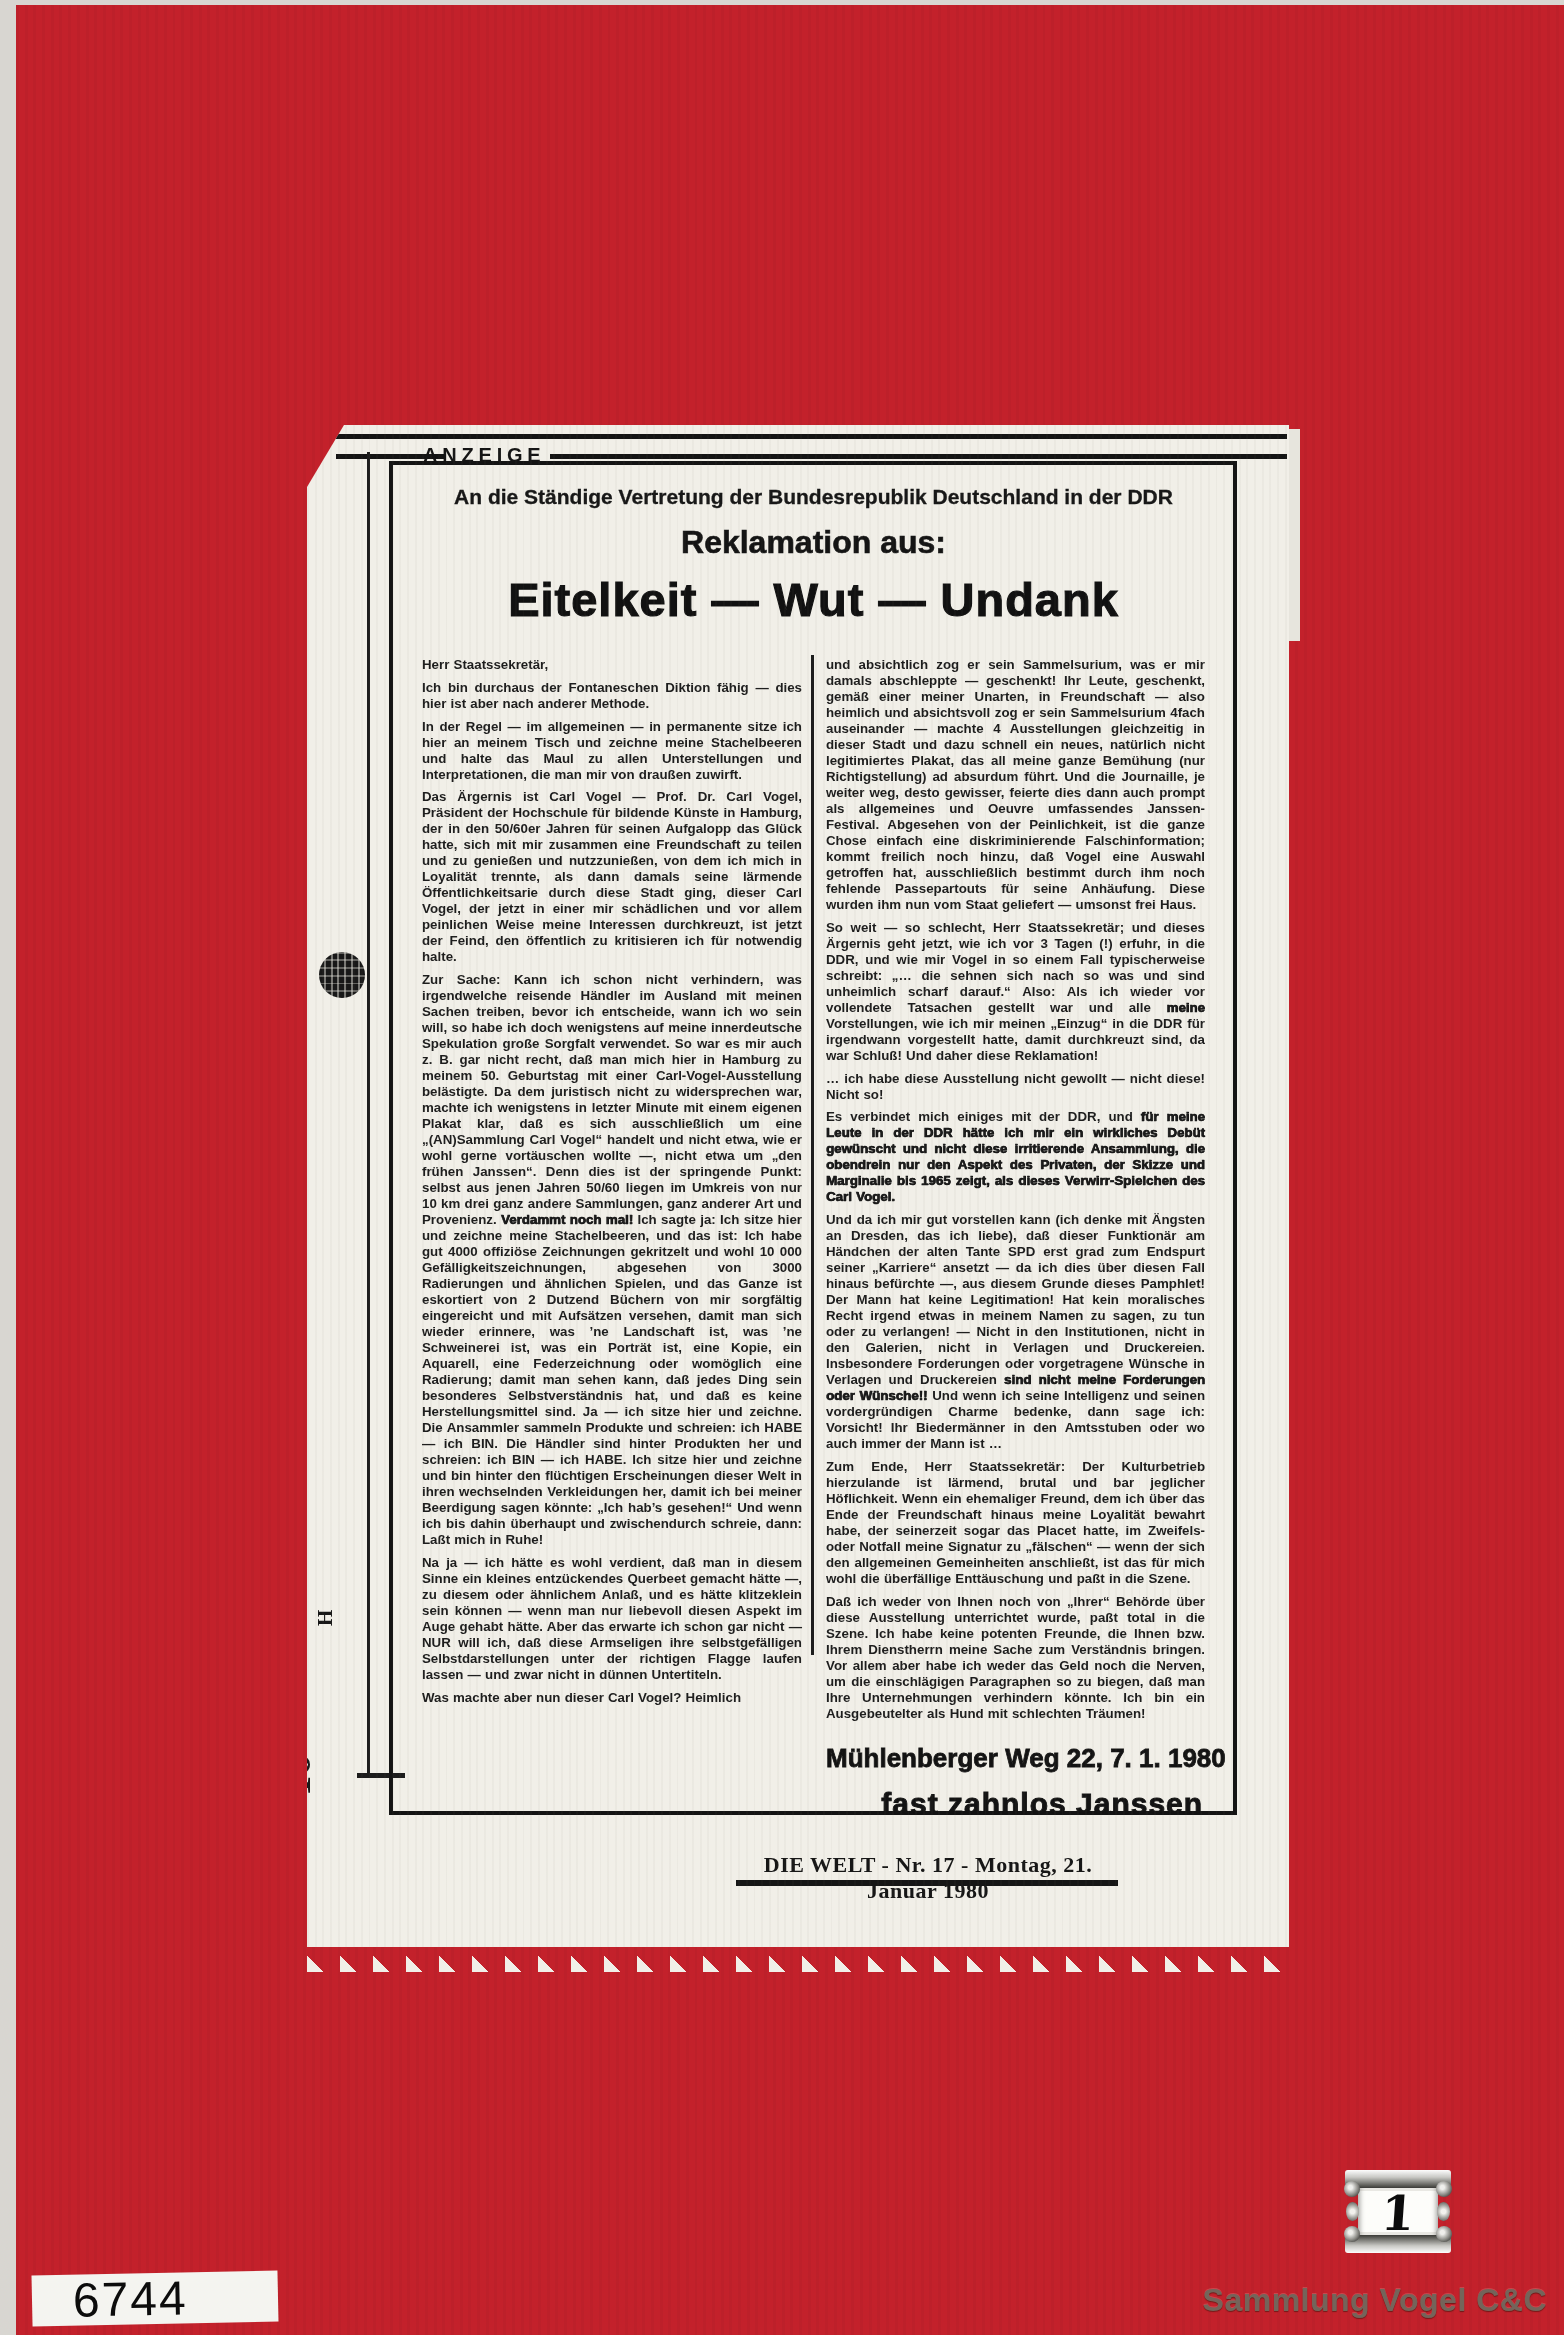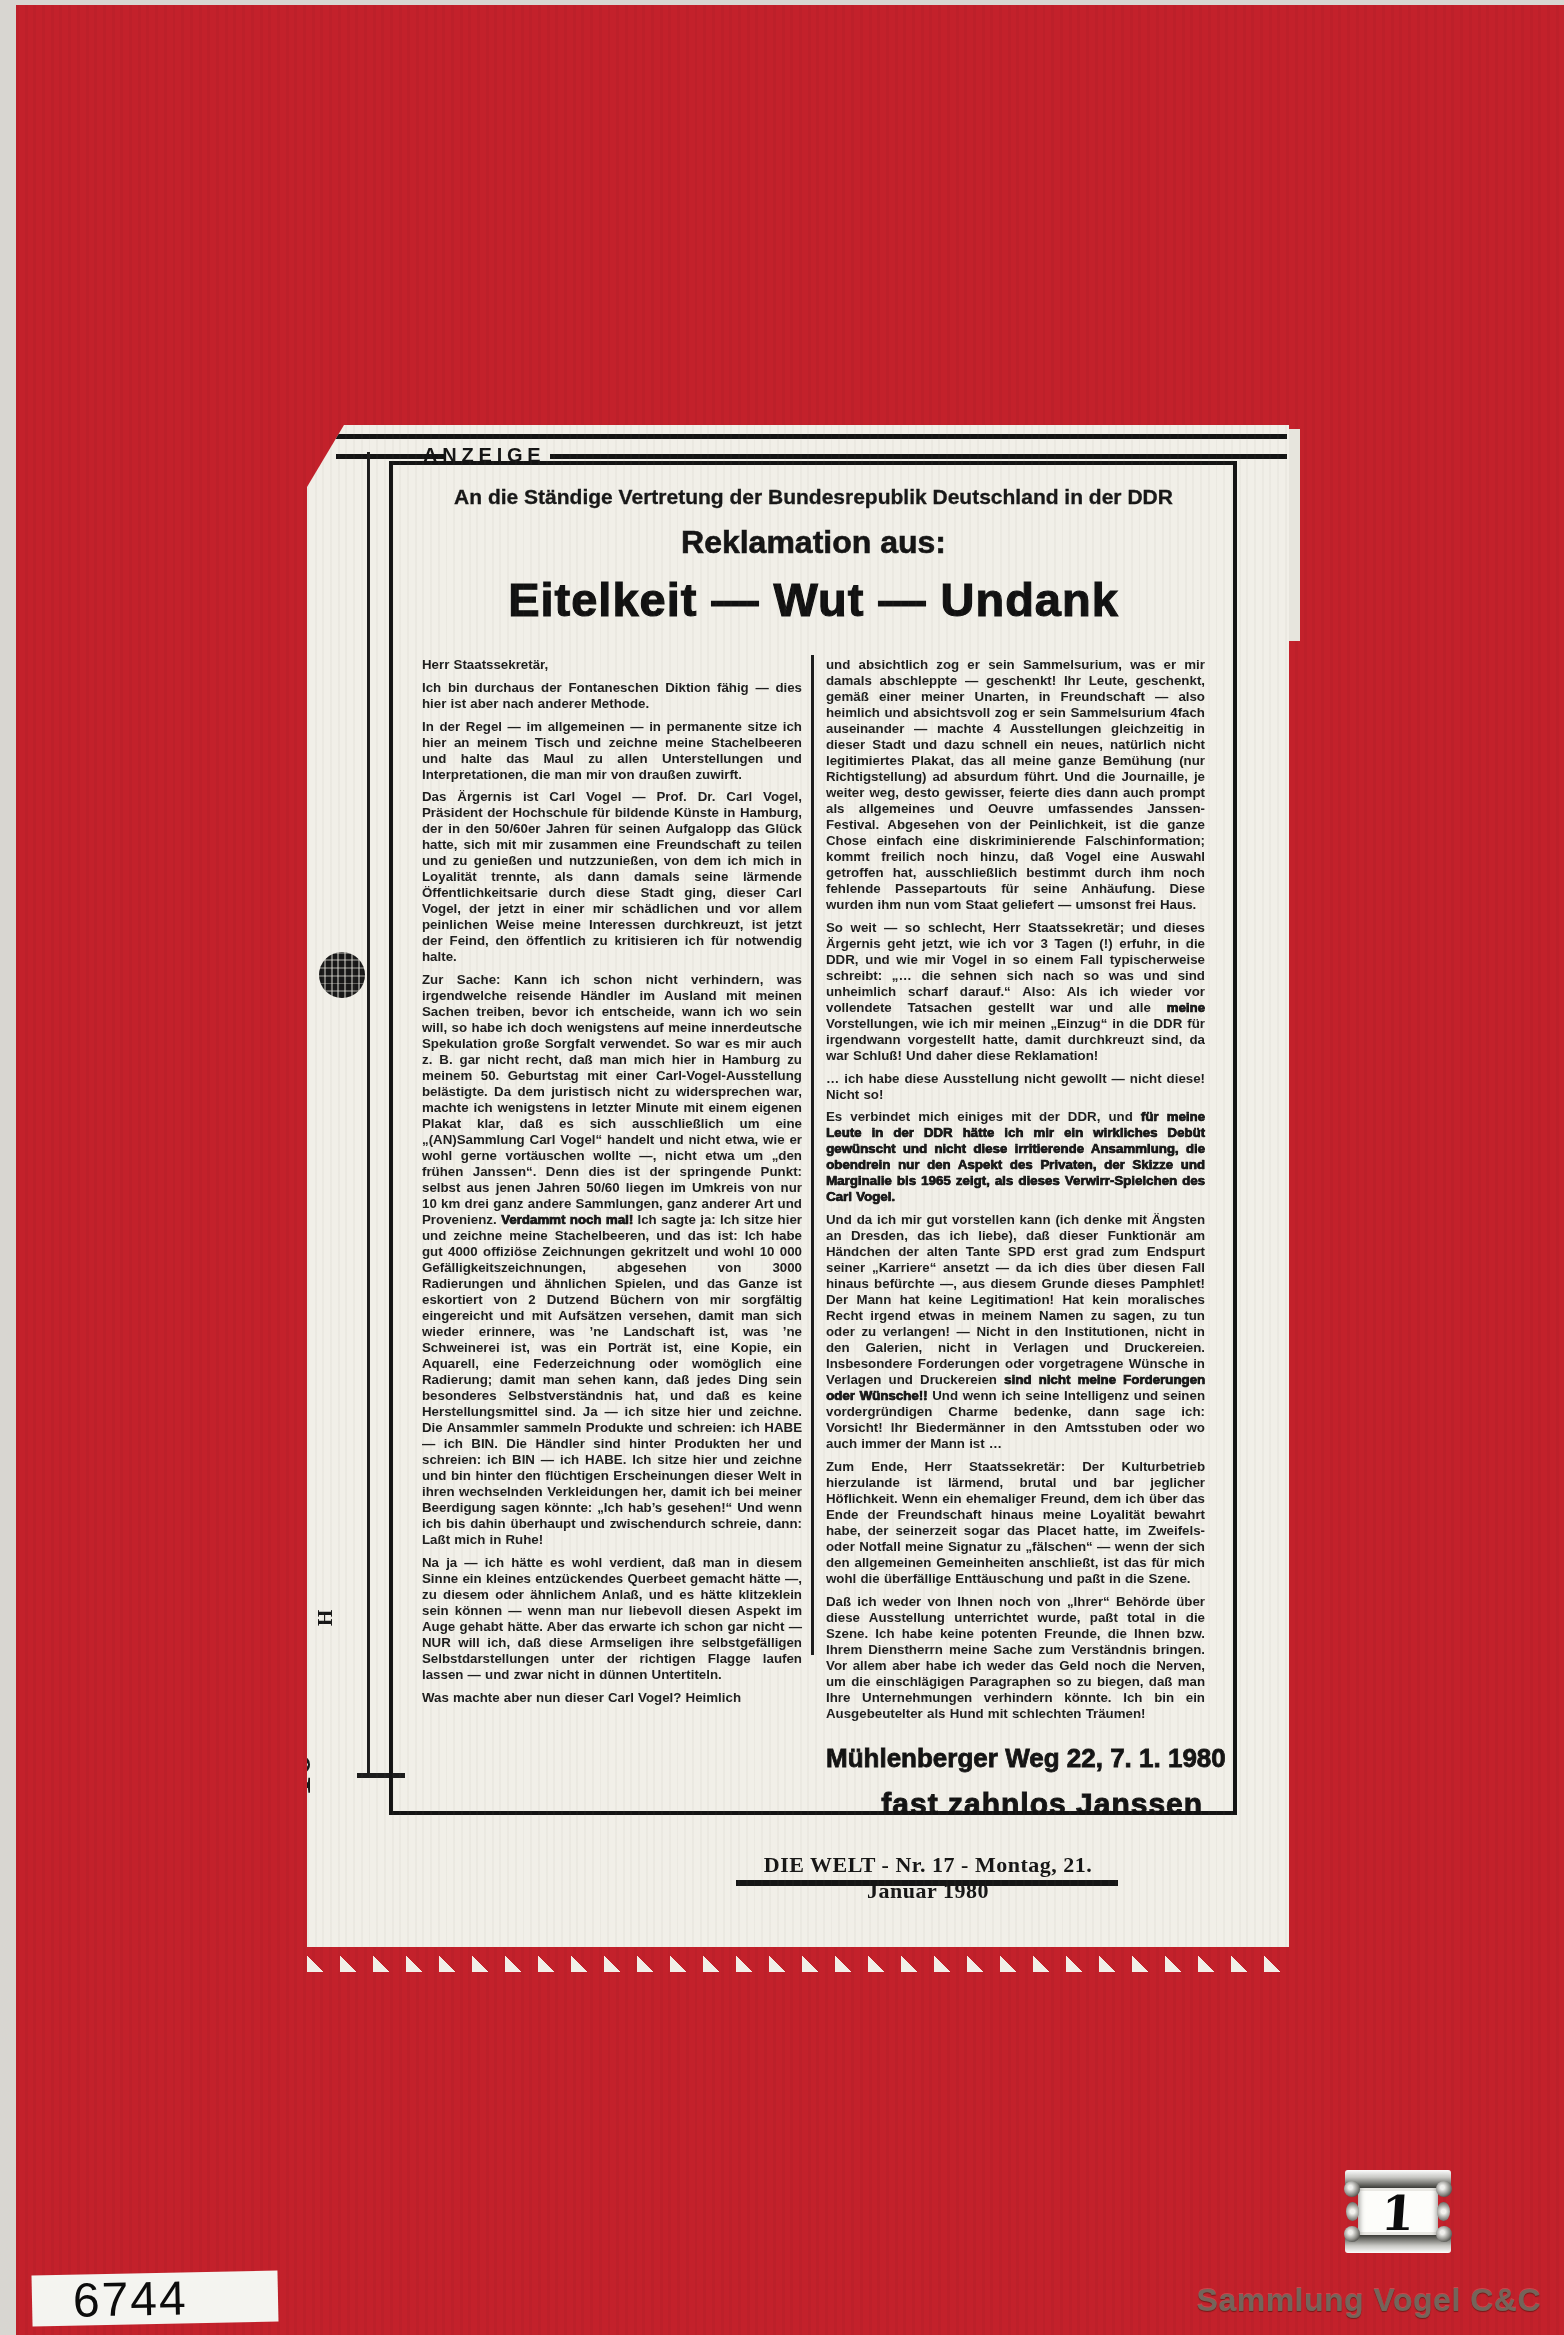--- a/index.html
+++ b/index.html
@@ -72,21 +72,21 @@
   .source{position:absolute;left:423px;top:1427px;width:396px;text-align:center;
     font-family:"Liberation Serif",serif;font-weight:700;font-size:22px;color:#161616;letter-spacing:0.5px}
   .source-rule{position:absolute;left:429px;top:1455px;width:382px;height:5.8px;background:#161616}
 
   
   .archive{position:absolute;left:32px;top:2273px;width:205px;height:51px;background:#f4f4f0;
     transform:rotate(-1.2deg);display:flex;align-items:center;
     font-size:48px;color:#0c0c0c;letter-spacing:1.9px;padding-left:41px}
 
   
-  .watermark{position:absolute;right:23px;top:2282px;font-size:32px;font-weight:700;color:#74645a;
+  .watermark{position:absolute;right:17px;top:2282px;font-size:32px;font-weight:700;color:#74645a;
     letter-spacing:0.5px;text-shadow:0 1px 1px rgba(50,20,10,.55),0 -1px 0 rgba(255,240,230,.18)}
 
   
   .scroll{position:absolute;left:1345px;top:2170px;width:106px;height:83px}
   .scroll-mid{position:absolute;left:12.6px;right:12.6px;top:11.6px;bottom:11.6px;
     background:linear-gradient(180deg,#8f8f8b 0 1.9px,#e9e8e3 1.9px 8.7px,#fdfdfa 8.7px calc(100% - 8.7px),#e9e8e3 calc(100% - 8.7px) calc(100% - 1.9px),#8f8f8b 0);
     box-shadow:inset 3.9px 0 4.8px -1.9px rgba(0,0,0,.35), inset -3.9px 0 4.8px -1.9px rgba(0,0,0,.35)}
   .scroll-bar{position:absolute;left:0;right:0;height:18.3px;border-radius:2.9px;
     background:linear-gradient(180deg,#fdfdfd,#c9c9c5 40%,#777772 75%,#3a3a36)}
   .scroll-bar.top{top:0}

